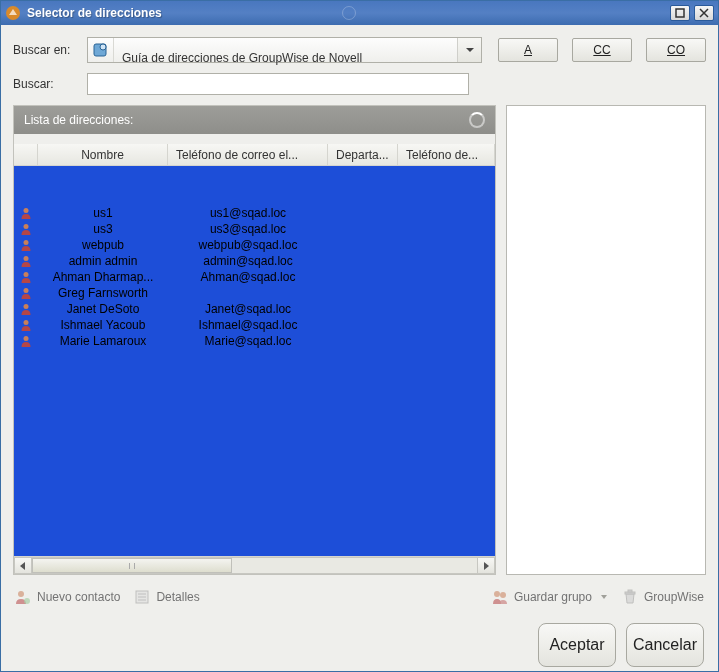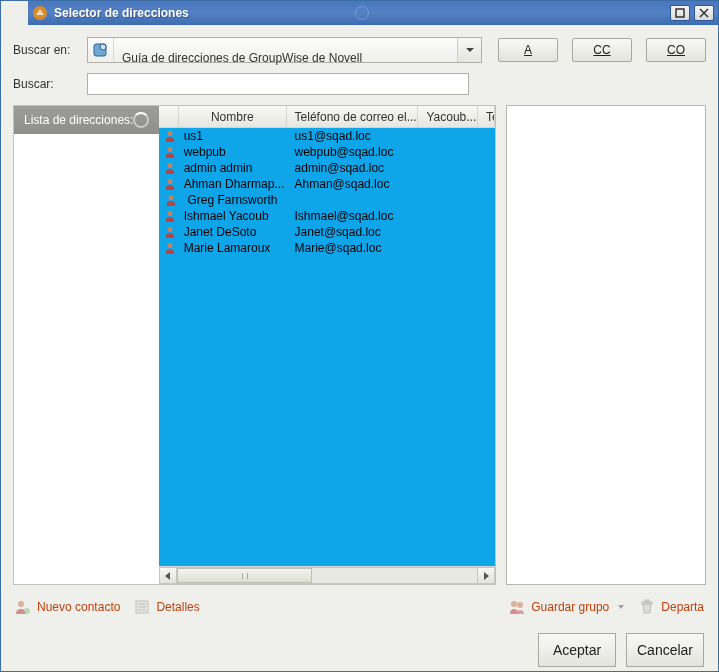--- a/index.html
+++ b/index.html
@@ -1,40 +1,40 @@
 <!DOCTYPE html>
 <html><head>
 <meta charset="utf-8">
 <style>
   * { box-sizing: border-box; margin: 0; padding: 0; }
   body { font-family: "Liberation Sans", Arial, sans-serif; font-size: 12px; background: #f0f0f0; color: #000; }
   .window { width: 719px; height: 672px; background: #efefec; border: 1px solid #3a6ea5; display: flex; flex-direction: column; position: relative; }
-  .titlebar { height: 24px; background: linear-gradient(to bottom, #4977bf 0%, #5480c4 50%, #3d6cb0 100%); display: flex; align-items: center; padding: 0 4px; color: #fff; margin-left: 27px; }
+  .titlebar { height: 24px; background: linear-gradient(to bottom, #4977bf 0%, #5480c4 50%, #3d6cb0 100%); display: flex; align-items: center; padding: 0 4px; color: #fff; }
   .titlebar .app-icon { width: 16px; height: 16px; margin-right: 6px; display:flex;align-items:center;justify-content:center; }
   .titlebar .title { flex: 1; font-size: 12px; font-weight: bold; text-shadow: 1px 1px 1px rgba(0,0,0,.3); }
   .titlebar .swirl { width:14px;height:14px;border:1px solid rgba(255,255,255,.4);border-radius:50%;margin-left:4px;opacity:.6; }
   .titlebar .win-btn { width: 20px; height: 16px; margin-left: 4px; background: linear-gradient(to bottom,#f6f6f6,#d8d8d8); border: 1px solid #2a5a9a; border-radius: 2px; display:flex;align-items:center;justify-content:center;cursor:pointer; }
   .titlebar .win-btn svg { width: 10px; height: 10px; }
   .content { flex: 1; display: flex; flex-direction: column; padding: 12px 12px 2px 12px; gap: 10px; }
   .row { display: flex; align-items: center; gap: 8px; }
   .lbl { color: #333; min-width: 66px; }
   .combo-wrap { flex: 1; display:flex; }
   .combo { flex:1; display:flex; align-items:center; border:1px solid #b0b0a8; background:linear-gradient(to bottom,#fdfdfd,#efefec); height:26px; }
   .combo .combo-icon { width:26px;height:24px;display:flex;align-items:center;justify-content:center;border-right:1px solid #d9d9d4; }
   .combo .combo-text { flex:1; padding:0 8px; color:#333;margin-top:16px; }
   .combo .combo-drop { width:24px;height:24px;display:flex;align-items:center;justify-content:center;border-left:1px solid #cfcfca;cursor:pointer;background:linear-gradient(to bottom,#f7f7f4,#e6e6e0); }
   .rec-btns { display:flex; gap:14px; margin-left: 8px; }
   .rec-btn { width:60px; height:24px; border:1px solid #a8a8a0; background:linear-gradient(to bottom,#f8f8f6,#e4e4de); cursor:pointer; display:flex;align-items:center;justify-content:center; color:#222; text-decoration: underline; font-size:12px; border-radius:2px;}
   .search-input { flex:1; height:22px; border:1px solid #b0b0a8; background:#fff; padding:0 6px; font-size:12px; }
   .main { flex:1; display:flex; gap:10px; min-height:0; }
-  .left-pane { flex:1; display:flex; flex-direction:row; border:1px solid #c2c2bc; background:#fff; min-width:0; }
+  .left-pane { flex:1; display:flex; flex-direction:column; border:1px solid #c2c2bc; background:#fff; min-width:0;text-align:center; }
   .list-header { height:28px; background:linear-gradient(to bottom,#9d9d99,#8e8e8a); color:#fff; display:flex;align-items:center;padding:0 10px; justify-content:space-between;}
   .list-header .spinner { width:16px;height:16px;border:2px solid rgba(255,255,255,.5);border-top-color:#fff;border-radius:50%; }
   .list-spacer { height:10px; background:#efefec; }
-  .grid { flex:1; overflow:hidden; background:#0ea5e9; position:relative; display:flex; flex-direction:column; }
+  .grid { flex:1; overflow:hidden; background:#1d4ed8; position:relative; display:flex; flex-direction:column;gap:39px; }
   .gcols { display:flex; height:22px; border-bottom:1px solid #d5d5cf; }
   .gcol { background:linear-gradient(to bottom,#f7f7f4,#e7e7e1); border-right:1px solid #d5d5cf; display:flex;align-items:center; padding:0 8px; color:#333; cursor:pointer; overflow:hidden; white-space:nowrap; text-overflow:ellipsis;}
   .gcol.icon-col { width:24px; padding:0; }
   .gcol.c-name { width:130px; justify-content:center;}
   .gcol.c-email { width:160px; }
   .gcol.c-dept { width:70px; }
   .gcol.c-phone { flex:1; }
   .gbody { flex:1; overflow:hidden; }
   .grow { display:flex; height:16px; align-items:center; }
   .gcell { padding:0 4px; white-space:nowrap; overflow:hidden; text-overflow:ellipsis; }
@@ -49,22 +49,22 @@
   .hscroll .track { flex:1; background:#e9e9e3; border-top:1px solid #c7c7c1;border-bottom:1px solid #c7c7c1; position:relative;}
   .hscroll .thumb { position:absolute; left:0; top:0; bottom:0; width:45%; background:linear-gradient(to bottom,#f4f4f0,#dedecf); border:1px solid #c0c0ba; display:flex;align-items:center;justify-content:center;}
   .hscroll .thumb .grip { width:6px;height:6px;border-left:1px solid #aaa;border-right:1px solid #aaa;}
   .right-pane { width:200px; border:1px solid #b8b8b2; background:#fff; }
   .toolbar { display:flex; align-items:center; gap:14px; padding: 0 2px; height: 24px;}
   .tool-btn { display:flex; align-items:center; gap:6px; color:#a0a09a; cursor:default; font-size:12px; }
   .tool-btn .ic { width:16px;height:16px; opacity:.55; display:flex;align-items:center;justify-content:center;}
   .spacer { flex:1; }
   .menuarrow { margin-left: 2px; }
   .footer { display:flex; justify-content:flex-end; gap:10px; padding: 4px 2px 2px; }
-  .dlg-btn { min-width:78px; height:34px; border:1px solid #a8a8a0; background:linear-gradient(to bottom,#f8f8f6,#e4e4de); cursor:pointer; font-size:14px; border-radius:0; color:#222;}
-  .disabled { color:#c2410c; }
+  .dlg-btn { min-width:78px; height:44px; border:1px solid #a8a8a0; background:linear-gradient(to bottom,#f8f8f6,#e4e4de); cursor:pointer; font-size:16px; border-radius:8px; color:#222;}
+  .disabled { color:#737373; }
 </style>
 </head>
 <body>
 
 <div class="window">
 
   <div class="titlebar">
     <span class="app-icon">
       <svg viewBox="0 0 16 16">
           <circle cx="8" cy="8" r="7" fill="#d98a2b"></circle>
@@ -123,21 +123,21 @@
         <div class="list-header">
           <span>Lista de direcciones:</span>
           <span class="spinner"></span>
         </div>
         <div class="list-spacer"></div>
         <div class="grid">
           <div class="gcols">
             <div class="gcol icon-col"></div>
             <div class="gcol c-name">Nombre</div>
             <div class="gcol c-email">Teléfono de correo el...</div>
-            <div class="gcol c-dept">Yacoub...</div>
+            <div class="gcol c-dept">Departa...</div>
             <div class="gcol c-phone">Teléfono de...</div>
           </div>
           <div class="gbody" id="grid-body">
               <div class="grow">
                 <div class="gcell icon-col">
                   <svg class="person-icon" viewBox="0 0 12 12">
                     <circle cx="6" cy="3.5" r="2.5" fill="#c97f59"></circle>
                     <path d="M1.5 12 Q1.5 7 6 7 Q10.5 7 10.5 12 Z" fill="#b54646"></path>
                   </svg>
                 </div>
@@ -146,20 +146,32 @@
                 <div class="gcell c-dept"></div>
                 <div class="gcell c-phone"></div>
               </div>
               <div class="grow">
                 <div class="gcell icon-col">
                   <svg class="person-icon" viewBox="0 0 12 12">
                     <circle cx="6" cy="3.5" r="2.5" fill="#c97f59"></circle>
                     <path d="M1.5 12 Q1.5 7 6 7 Q10.5 7 10.5 12 Z" fill="#b54646"></path>
                   </svg>
                 </div>
+                <div class="gcell c-name">us3</div>
+                <div class="gcell c-email">us3@sqad.loc</div>
+                <div class="gcell c-dept"></div>
+                <div class="gcell c-phone"></div>
+              </div>
+              <div class="grow">
+                <div class="gcell icon-col">
+                  <svg class="person-icon" viewBox="0 0 12 12">
+                    <circle cx="6" cy="3.5" r="2.5" fill="#c97f59"></circle>
+                    <path d="M1.5 12 Q1.5 7 6 7 Q10.5 7 10.5 12 Z" fill="#b54646"></path>
+                  </svg>
+                </div>
                 <div class="gcell c-name">webpub</div>
                 <div class="gcell c-email">webpub@sqad.loc</div>
                 <div class="gcell c-dept"></div>
                 <div class="gcell c-phone"></div>
               </div>
               <div class="grow">
                 <div class="gcell icon-col">
                   <svg class="person-icon" viewBox="0 0 12 12">
                     <circle cx="6" cy="3.5" r="2.5" fill="#c97f59"></circle>
                     <path d="M1.5 12 Q1.5 7 6 7 Q10.5 7 10.5 12 Z" fill="#b54646"></path>
@@ -193,34 +205,34 @@
                 <div class="gcell c-dept"></div>
                 <div class="gcell c-phone"></div>
               </div>
               <div class="grow">
                 <div class="gcell icon-col">
                   <svg class="person-icon" viewBox="0 0 12 12">
                     <circle cx="6" cy="3.5" r="2.5" fill="#c97f59"></circle>
                     <path d="M1.5 12 Q1.5 7 6 7 Q10.5 7 10.5 12 Z" fill="#b54646"></path>
                   </svg>
                 </div>
+                <div class="gcell c-name">Janet DeSoto</div>
+                <div class="gcell c-email">Janet@sqad.loc</div>
+                <div class="gcell c-dept"></div>
+                <div class="gcell c-phone"></div>
+              </div>
+              <div class="grow">
+                <div class="gcell icon-col">
+                  <svg class="person-icon" viewBox="0 0 12 12">
+                    <circle cx="6" cy="3.5" r="2.5" fill="#c97f59"></circle>
+                    <path d="M1.5 12 Q1.5 7 6 7 Q10.5 7 10.5 12 Z" fill="#b54646"></path>
+                  </svg>
+                </div>
                 <div class="gcell c-name">Ishmael Yacoub</div>
                 <div class="gcell c-email">Ishmael@sqad.loc</div>
-                <div class="gcell c-dept"></div>
-                <div class="gcell c-phone"></div>
-              </div>
-              <div class="grow">
-                <div class="gcell icon-col">
-                  <svg class="person-icon" viewBox="0 0 12 12">
-                    <circle cx="6" cy="3.5" r="2.5" fill="#c97f59"></circle>
-                    <path d="M1.5 12 Q1.5 7 6 7 Q10.5 7 10.5 12 Z" fill="#b54646"></path>
-                  </svg>
-                </div>
-                <div class="gcell c-name">Janet DeSoto</div>
-                <div class="gcell c-email">Janet@sqad.loc</div>
                 <div class="gcell c-dept"></div>
                 <div class="gcell c-phone"></div>
               </div>
               <div class="grow">
                 <div class="gcell icon-col">
                   <svg class="person-icon" viewBox="0 0 12 12">
                     <circle cx="6" cy="3.5" r="2.5" fill="#c97f59"></circle>
                     <path d="M1.5 12 Q1.5 7 6 7 Q10.5 7 10.5 12 Z" fill="#b54646"></path>
                   </svg>
                 </div>
@@ -290,21 +302,21 @@
             </svg></span>
       </div>
       <div class="tool-btn disabled">
         <span class="ic">
             <svg viewBox="0 0 16 16">
               <path d="M4 5 L12 5 L11 14 L5 14 Z" fill="#ccc" stroke="#999"></path>
               <rect x="3" y="3" width="10" height="2" fill="#bbb" stroke="#999"></rect>
               <rect x="6" y="1" width="4" height="2" fill="#bbb" stroke="#999"></rect>
             </svg>
           </span>
-        <span>Departa</span>
+        <span>GroupWise</span>
       </div>
     </div>
 
     <div class="footer">
       <button class="dlg-btn">Aceptar</button>
       <button class="dlg-btn">Cancelar</button>
     </div>
 
   </div>
 </div>

